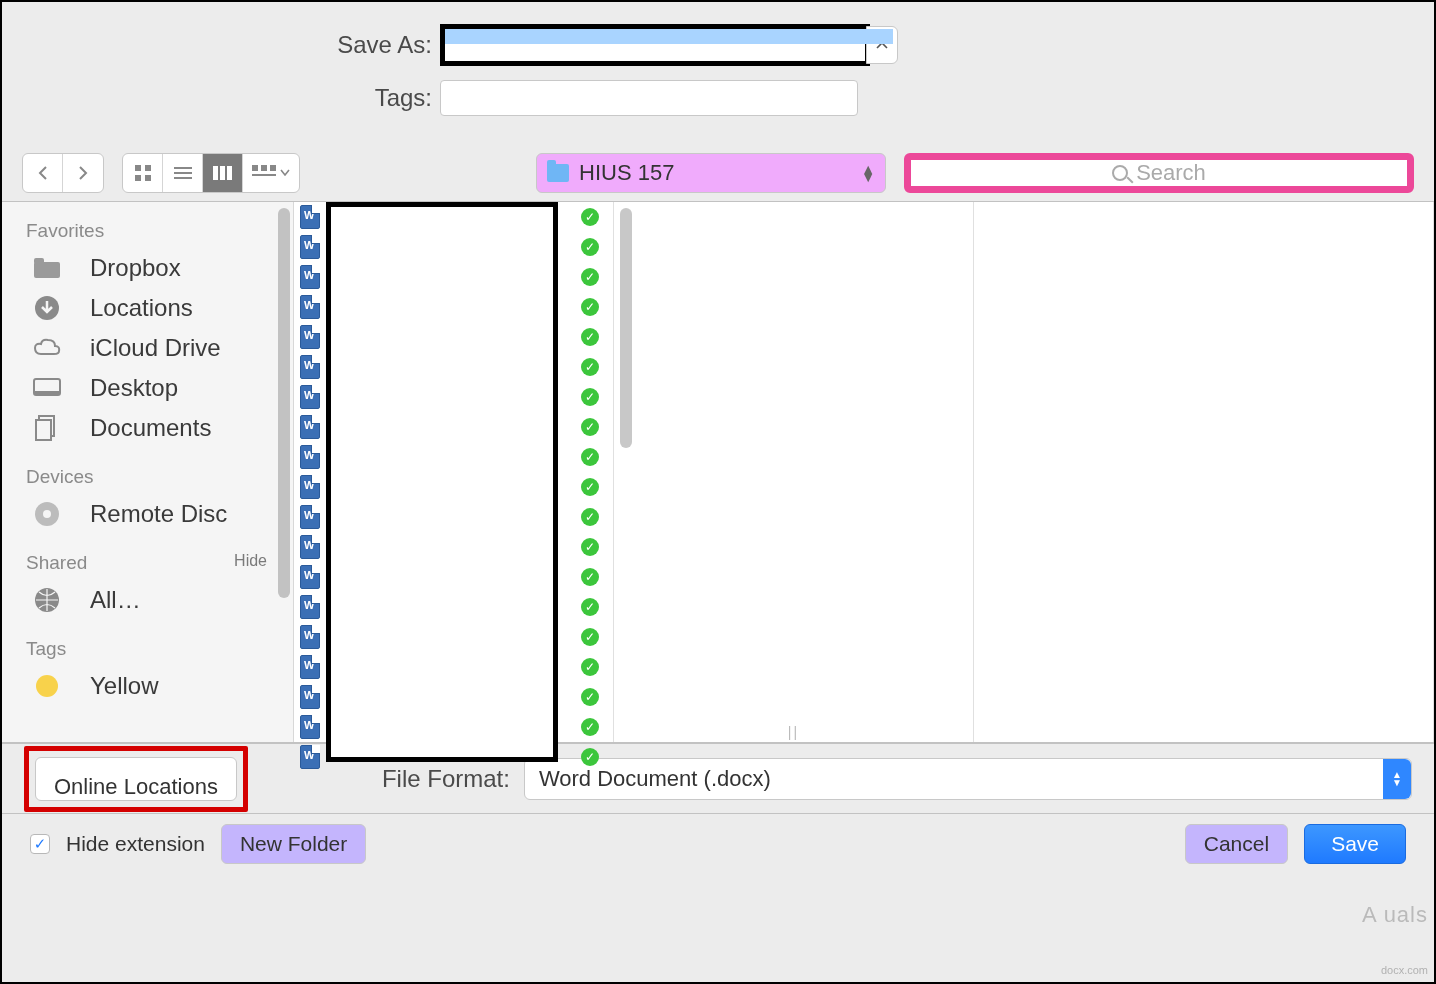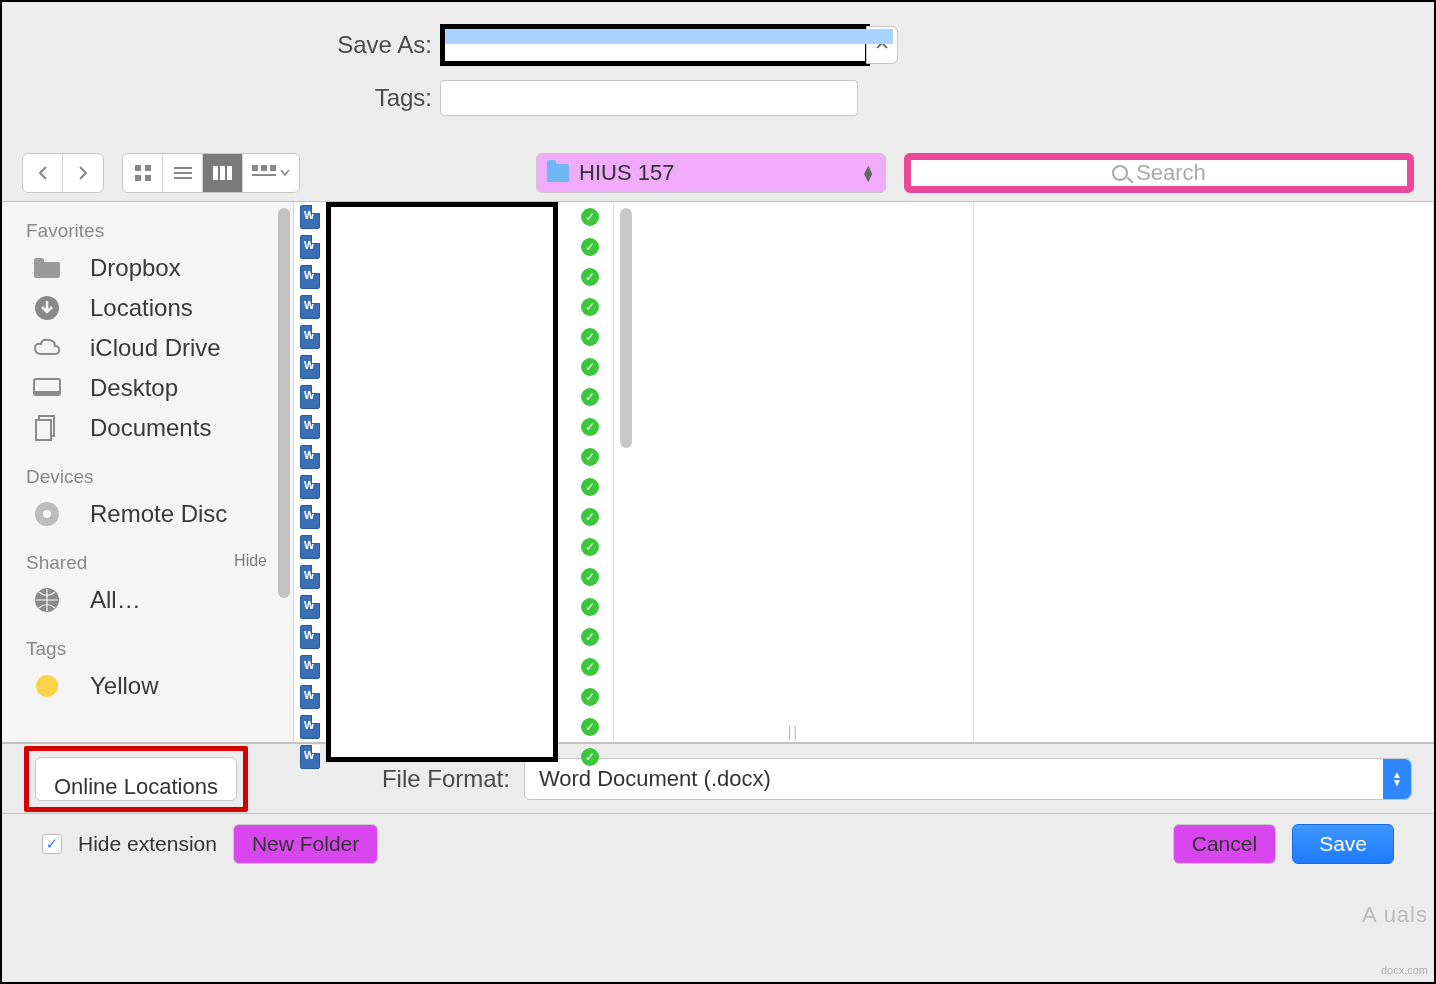--- a/index.html
+++ b/index.html
@@ -62,24 +62,24 @@
 
   
   .format-row { height: 70px; display: flex; align-items: center; padding: 0 22px; gap: 14px; background: #ececec; border-top: 1px solid #c2c2c2; }
   .online-box { border: 5px solid #d40000; padding: 6px; border-radius: 2px; }
   .online-btn { height: 44px; padding: 0 18px; background: #fff; border: 1px solid #c8c8c8; border-radius: 6px; font-size: 22px; color: #333; display: flex; align-items: flex-end; }
   .ff-label { margin-left: 120px; font-size: 24px; color: #4a4a4a; }
   .ff-select { flex: 1; height: 42px; background: #fff; border: 1px solid #c8c8c8; border-radius: 6px; display: flex; align-items: center; padding: 0 0 0 14px; font-size: 22px; color: #333; }
   .ff-select .caret { margin-left: auto; width: 28px; height: 100%; background: #2f87ff; border-radius: 0 6px 6px 0; display: flex; flex-direction: column; align-items: center; justify-content: center; color: #fff; font-size: 10px; line-height: 8px; }
 
   
-  .footer { height: 60px; border-top: 1px solid #c2c2c2; background: #ececec; display: flex; align-items: center; padding: 0 40px; gap: 16px; }
+  .footer { height: 60px; border-top: 1px solid #c2c2c2; background: #ececec; display: flex; align-items: center; padding: 0 28px; gap: 16px; }
   .chk { width: 20px; height: 20px; border: 1px solid #b8b8b8; border-radius: 4px; background: #fff; display: flex; align-items: center; justify-content: center; color: #1f7aff; font-size: 15px; }
   .chk.checked::before { content: "✓"; }
-  .plain-btn { height: 40px; padding: 0 18px; background: #d946ef; border: 1px solid #c8c8c8; border-radius: 6px; font-size: 21px; color: #333; display: flex; align-items: center; }
+  .plain-btn { height: 40px; padding: 0 18px; background: #c4b5fd; border: 1px solid #c8c8c8; border-radius: 6px; font-size: 21px; color: #333; display: flex; align-items: center; }
   .primary-btn { height: 40px; padding: 0 26px; background: linear-gradient(#3d97ff,#1f7aff); border: 1px solid #1a6be0; border-radius: 6px; font-size: 21px; color: #fff; display: flex; align-items: center; }
   .grow { flex: 1; }
 
   .watermark { position: absolute; right: 6px; bottom: 54px; font-size: 22px; color: #9a9a9a; letter-spacing: 1px; opacity: .6; pointer-events: none; }
   .wm2 { position: absolute; right: 6px; bottom: 6px; font-size: 11px; color: #8a8a8a; opacity: .6; pointer-events: none; }
 </style>
 </head>
 <body>
 
 <div class="sheet">

